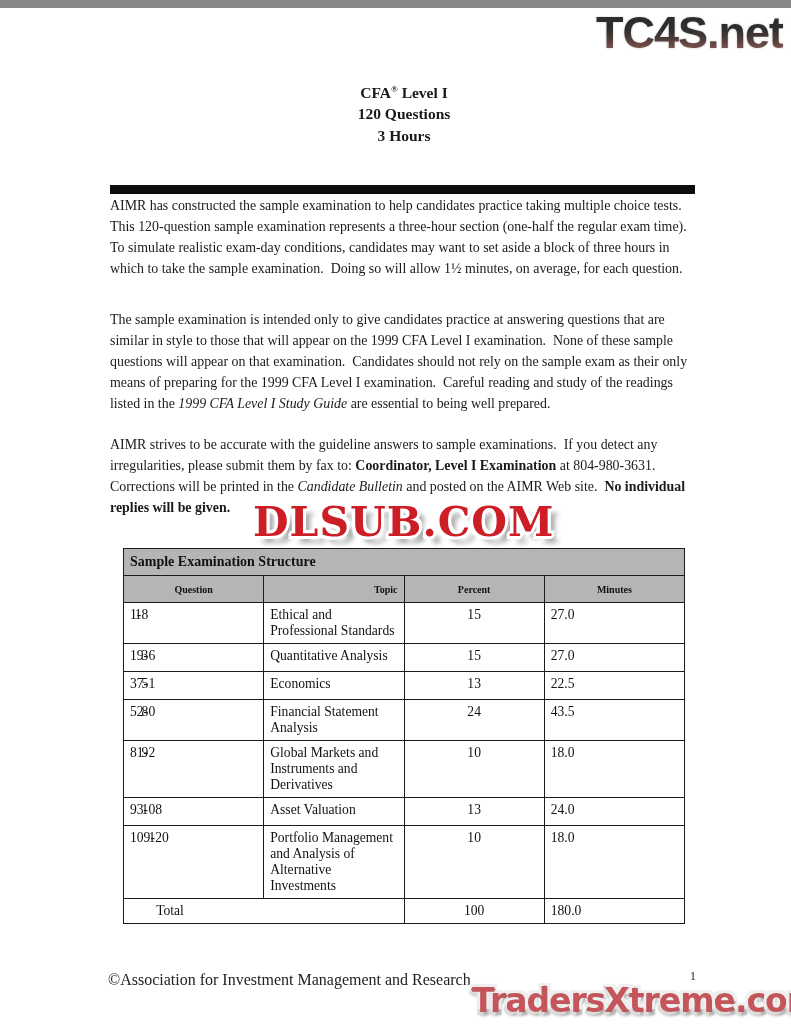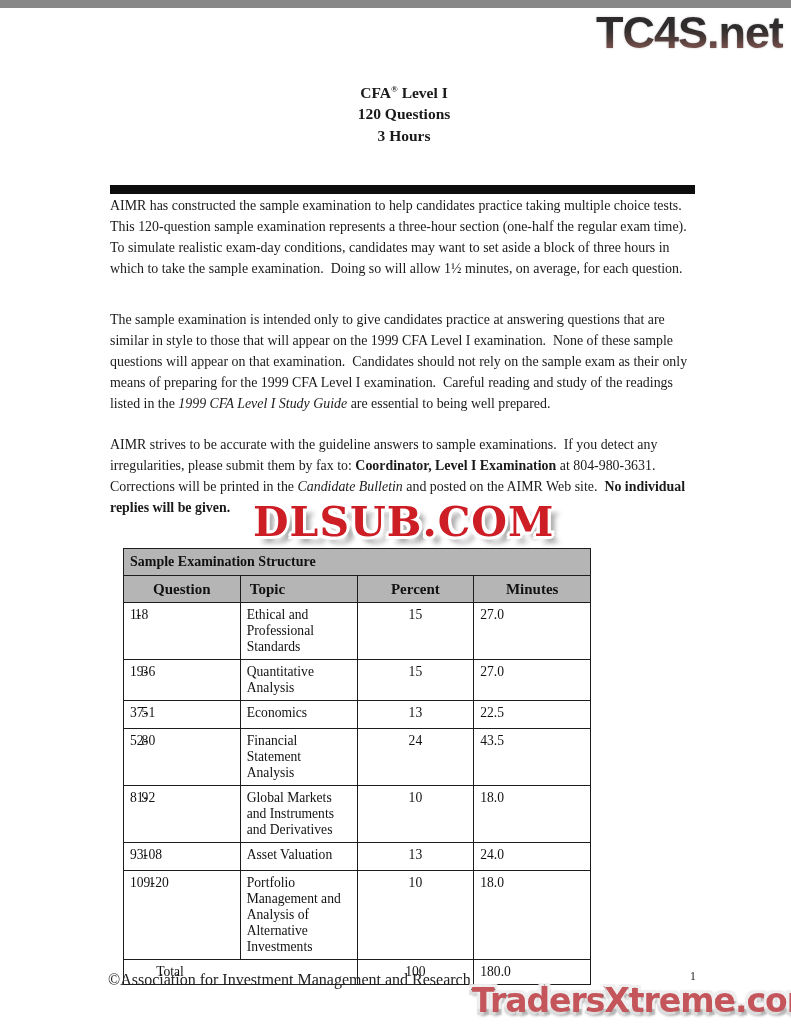--- a/index.html
+++ b/index.html
@@ -52,28 +52,28 @@
     text-shadow:
       -2px -2px 0 #fff, 2px -2px 0 #fff, -2px 2px 0 #fff, 2px 2px 0 #fff,
       -3px 0 0 #fff, 3px 0 0 #fff, 0 -3px 0 #fff, 0 3px 0 #fff,
       -3px 3px 0 #fff, 3px -3px 0 #fff,
       7px 7px 5px #a8a8a8;
   }
 
   
   table.exam {
     position:absolute; left:123px; top:540px;
-    border-collapse:collapse; table-layout:fixed; width:468px;
+    border-collapse:collapse; table-layout:fixed; width:562px;
     font-size:13.6px; color:#111;
   }
   table.exam th, table.exam td { border:1.6px solid #1c1c1c; padding:4px 6px; }
   table.exam .gray { background:#b5b5b5; }
   th.tbl-title { text-align:left; font-size:14px; padding-left:9px; height:18px; }
-  th.col-head { font-size:15px; height:18px; }
-  th.col-head.topic-h { text-align:left; padding-left:9px; }
+  th.col-head { font-size:10px; height:18px; }
+  th.col-head.topic-h { text-align:right; padding-left:9px; }
   td.col-q { text-align:left; vertical-align:top; width:84px; }
   td.col-topic { text-align:left; padding-left:9px; vertical-align:top; width:306px; }
   td.col-pct { text-align:center; vertical-align:top; width:69px; }
   td.col-min { text-align:left; vertical-align:top; width:70px; }
   table.exam tbody td { height:19px; }
   .qdash { display:inline; margin-right:-0.48em; position:relative; }
   td.total-cell { padding-left:0; }
   .total-label { display:inline-block; width:80px; text-align:center; }
 
   

